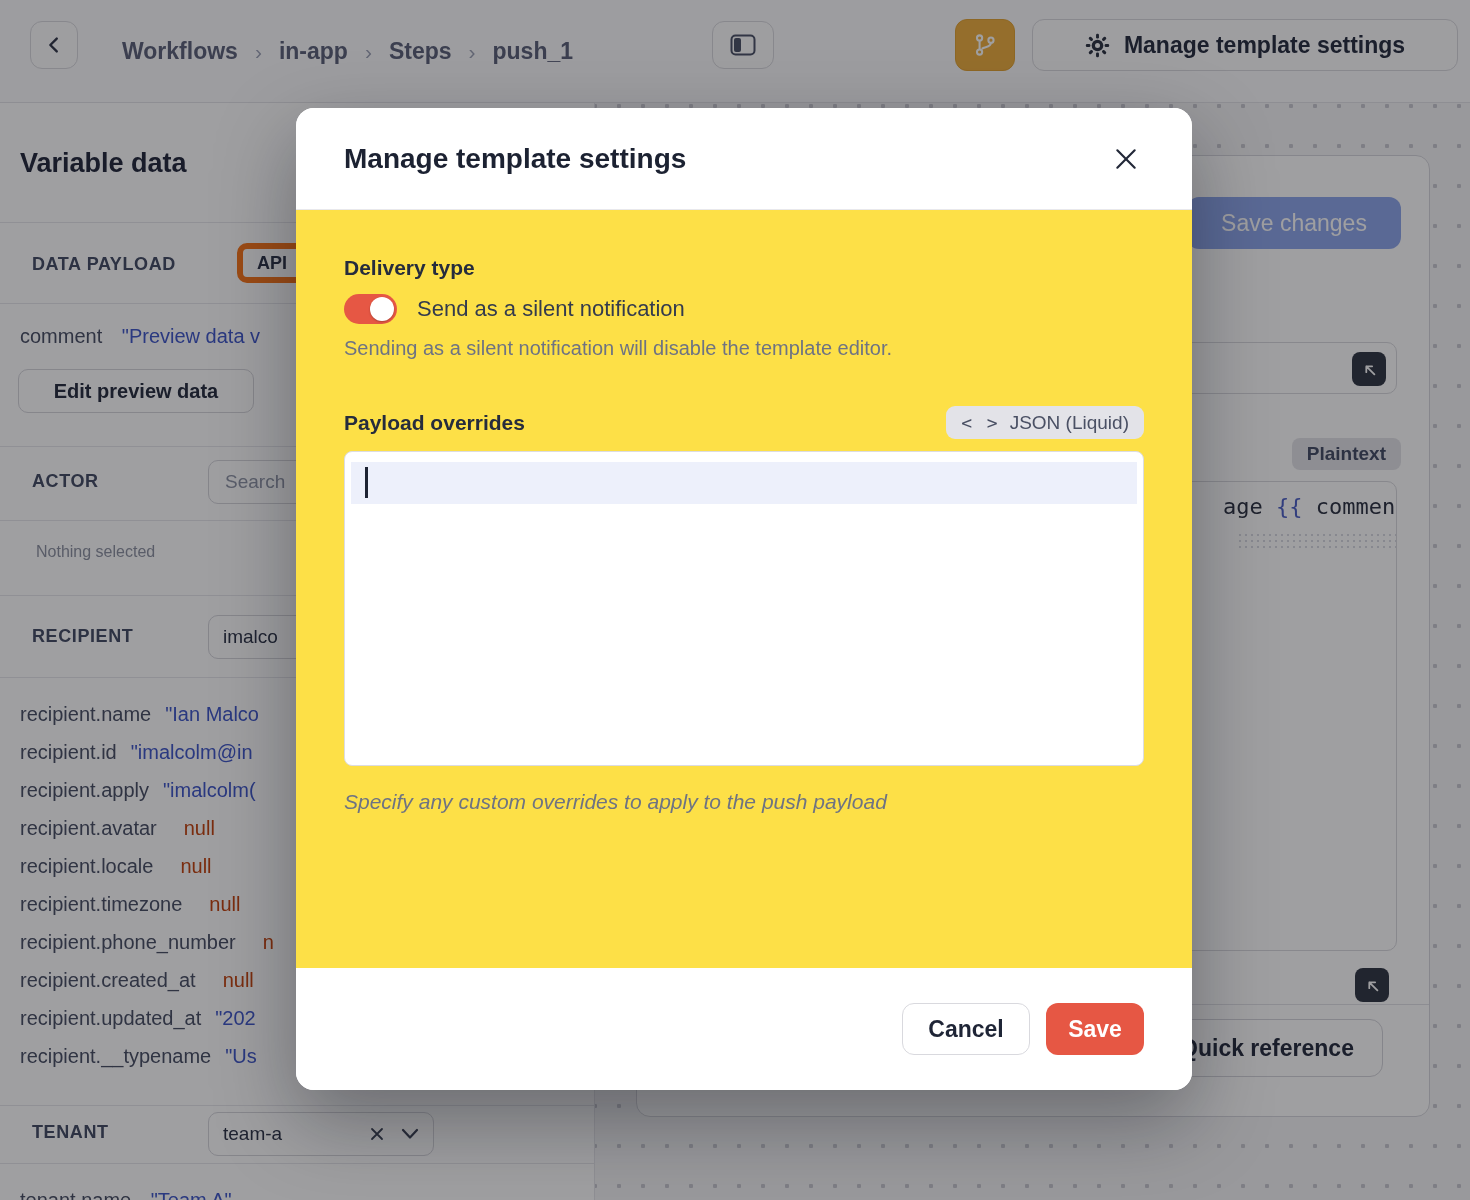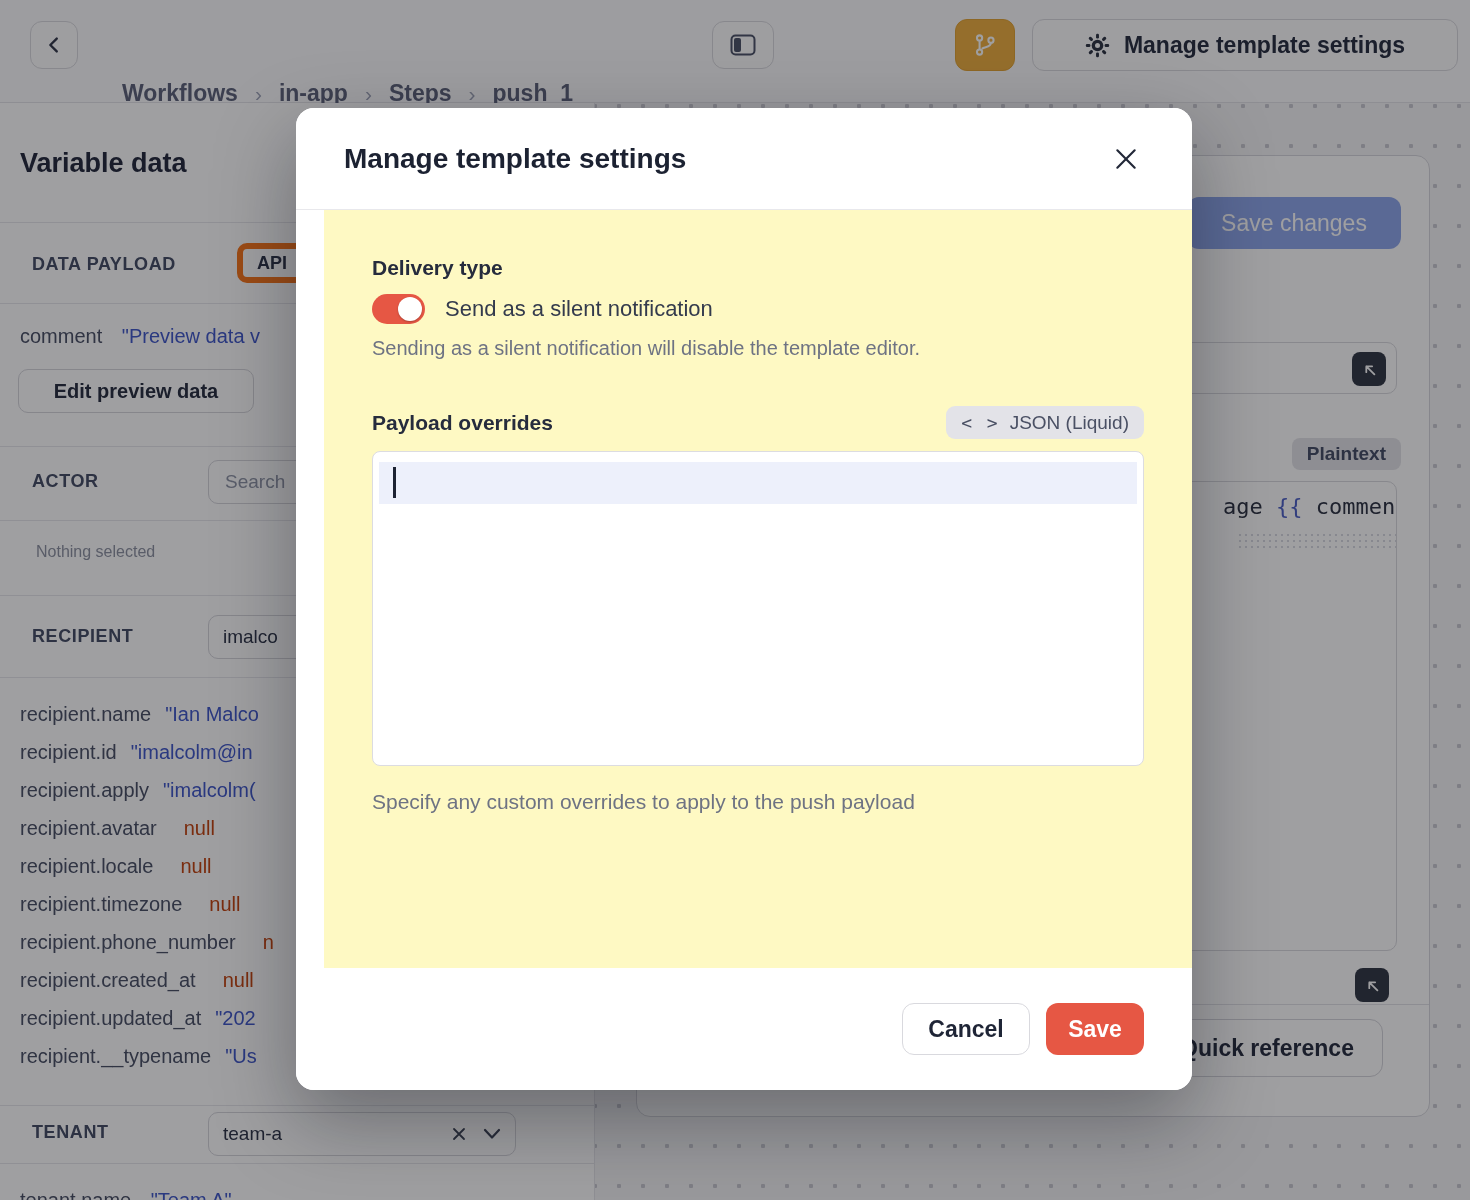--- a/index.html
+++ b/index.html
@@ -6,21 +6,21 @@
   html,body { width:1470px; height:1200px; }
   body { font-family:"Liberation Sans", sans-serif; color:#1f2536; }
   .page { position:relative; width:1470px; height:1200px; overflow:hidden; background:#fbfbfc; }
 
   
   .header { position:absolute; top:0; left:0; width:1470px; height:103px; background:#fcfcfd; border-bottom:1px solid #e3e3e8; }
   .icon-btn { position:absolute; display:flex; align-items:center; justify-content:center; background:#fdfdfe; border:1px solid #d9d9de; border-radius:12px; cursor:pointer; }
   .back-btn { left:30px; top:21px; width:48px; height:48px; }
   .panel-btn { left:712px; top:21px; width:62px; height:48px; }
   .git-btn { left:955px; top:19px; width:60px; height:52px; background:#efae3c; border:1px solid #e2a231; }
-  .breadcrumb { position:absolute; left:122px; top:0; height:103px; display:flex; align-items:center; gap:17px; font-size:23px; font-weight:600; color:#5a6078;margin-top:42px; }
+  .breadcrumb { position:absolute; left:122px; top:0; height:103px; display:flex; align-items:center; gap:17px; font-size:23px; font-weight:600; color:#5a6078; }
   .crumb-sep { color:#9ba1b5; font-weight:400; font-size:21px; }
   .manage-btn { position:absolute; left:1032px; top:19px; width:426px; height:52px; display:flex; align-items:center; justify-content:center; gap:14px; background:#fdfdfe; border:1px solid #d9d9de; border-radius:12px; font-size:23px; font-weight:600; color:#232a3c; cursor:pointer; }
 
   
   .left-panel { position:absolute; top:103px; left:0; width:595px; height:1097px; background:#ffffff; border-right:1px solid #e4e4e9; }
   .lp-title { position:absolute; left:20px; top:45px; font-size:27px; font-weight:700; color:#20263a; }
   .lp-divider { position:absolute; left:0; width:595px; border-top:1px solid #e7e7ec; }
   .lp-label { position:absolute; left:20px; font-size:18px; font-weight:600; letter-spacing:0.6px; color:#414a63;margin-left:12px; }
   .chip-btn { position:absolute; background:#fff; border:6px solid #f97316; border-radius:10px; font-size:18px; font-weight:600; color:#2a3145; display:flex; align-items:center; justify-content:center; cursor:pointer; }
   .kv { position:absolute; font-size:20px; white-space:nowrap; }
@@ -51,34 +51,34 @@
                background-image:radial-gradient(circle, #d7d9e2 1.2px, transparent 1.5px); background-size:6px 6px; }
   .card-divider { position:absolute; left:0; right:0; top:848px; border-top:1px solid #e2e2e7; }
   .quick-ref-btn { position:absolute; right:46px; top:863px; width:232px; height:58px; background:#fff; border:1px solid #d4d4da; border-radius:13px; font-size:23px; font-weight:600; color:#232a3c; display:flex; align-items:center; justify-content:center; cursor:pointer; }
 
   
   .overlay { position:absolute; inset:0; background:rgba(14,15,20,0.40); z-index:10; }
   .modal { position:absolute; left:296px; top:108px; width:896px; height:982px; background:#ffffff; border-radius:18px; z-index:20; box-shadow:0 30px 80px rgba(10,12,20,0.35); display:flex; flex-direction:column; overflow:hidden; }
   .modal-header { height:102px; flex:0 0 102px; display:flex; align-items:center; justify-content:space-between; padding:0 44px 0 48px; border-bottom:1px solid #e8e8ec; background:#fff; }
   .modal-title { font-size:28px; font-weight:600; color:#1c2232; }
   .close-btn { width:44px; height:44px; display:flex; align-items:center; justify-content:center; background:none; border:none; cursor:pointer; }
-  .modal-body { flex:1; background:#fef9c3; padding:46px 48px 0 48px;margin-left:28px; }
+  .modal-body { flex:1; background:#fde047; padding:46px 48px 0 48px; }
   .section-label { font-size:21px; font-weight:600; color:#262c3d; }
   .toggle-row { margin-top:14px; display:flex; align-items:center; gap:20px; }
   .toggle { position:relative; width:53px; height:30px; border-radius:15px; background:#e65744; cursor:pointer; flex:0 0 auto; }
   .toggle .knob { position:absolute; top:3px; left:26px; width:24px; height:24px; border-radius:50%; background:#fff; box-shadow:0 1px 2px rgba(0,0,0,0.25); }
   .toggle-label { font-size:22px; color:#343b4d; }
   .help-text { margin-top:13px; font-size:20px; color:#6e7383; }
   .payload-row { margin-top:46px; display:flex; align-items:center; justify-content:space-between; }
   .format-badge { height:33px; padding:0 15px; background:#e3e3e8; border-radius:9px; display:flex; align-items:center; gap:10px; font-size:19px; color:#4a5064; }
   .code-glyph { font-family:"DejaVu Sans Mono",monospace; font-size:18px; letter-spacing:2px; color:#4a5064; }
   .overrides-editor { margin-top:12px; height:315px; background:#fff; border:1px solid #dcdce1; border-radius:8px; padding:10px 6px; cursor:text; }
   .active-line { position:relative; height:42px; background:#edf0fb; }
   .caret { position:absolute; left:14px; top:5px; width:3px; height:31px; background:#1d2333; }
-  .editor-help { margin-top:24px; font-size:21px; color:#6e7383; }
+  .editor-help { margin-top:24px; font-size:21px; color:#6e7383;font-style:italic; }
   .modal-footer { flex:0 0 122px; background:#fff; display:flex; align-items:center; justify-content:flex-end; gap:16px; padding:0 48px; }
   .cancel-btn { width:128px; height:52px; background:#fff; border:1px solid #d9d9de; border-radius:12px; font-size:23px; font-weight:600; color:#1f2536; cursor:pointer; }
   .save-btn { width:98px; height:52px; background:#e65744; border:none; border-radius:12px; font-size:23px; font-weight:600; color:#ffffff; cursor:pointer; }
 </style>
 </head>
 <body>
 
 <div class="page">
 
   <div class="header">
@@ -202,21 +202,21 @@
           <span class="v-string">"202</span>
         </div>
       <div class="field-row kv" style="position:static">
           <span class="k">recipient.__typename</span>
           <span class="v-string">"Us</span>
         </div>
     </div>
 
     <div class="lp-divider" style="top:1002px"></div>
     <div class="lp-label" style="top:1019px">TENANT</div>
-    <div class="select-box" style="top:1009px; width:308px; justify-content:space-between;">
+    <div class="select-box" style="top:1009px; width:226px; justify-content:space-between;">
       <span>team-a</span>
       <span style="display:flex; align-items:center; gap:16px;">
         <svg width="16" height="16" viewBox="0 0 16 16">
             <path d="M3 3 L13 13 M13 3 L3 13" stroke="#3a4154" stroke-width="1.8" stroke-linecap="round"></path>
           </svg>
         <svg width="18" height="12" viewBox="0 0 18 12">
             <polyline points="2,2 9,9.5 16,2" fill="none" stroke="#3a4154" stroke-width="2.2" stroke-linecap="round" stroke-linejoin="round"></polyline>
           </svg>
       </span>
     </div>

